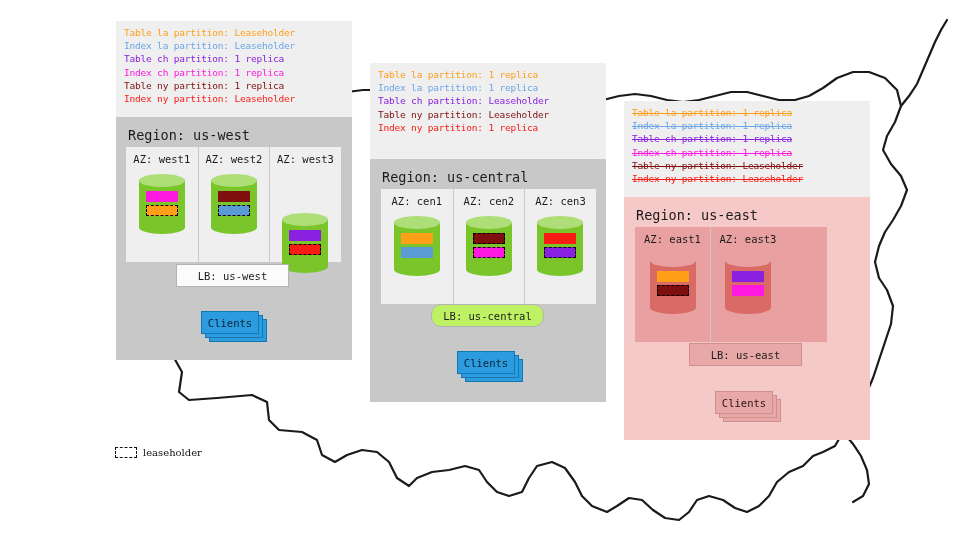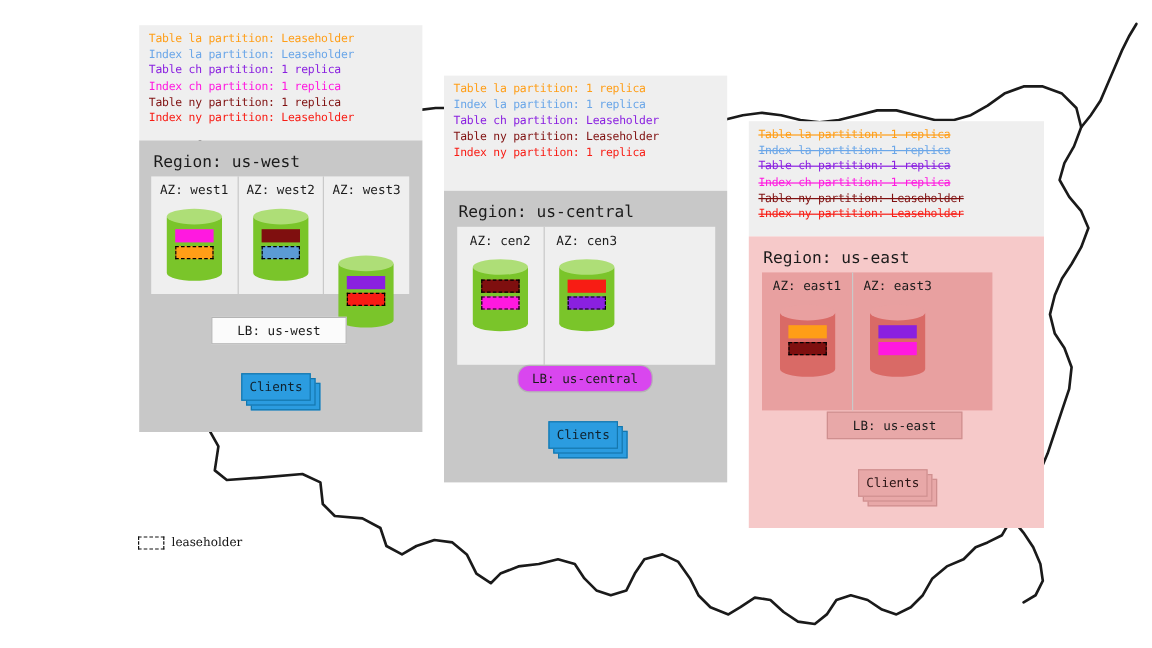--- a/index.html
+++ b/index.html
@@ -102,21 +102,21 @@
       <div class="infoline" style="color: rgb(106, 166, 232);">Index la partition: Leaseholder</div>
       <div class="infoline" style="color: rgb(138, 32, 224);">Table ch partition: 1 replica</div>
       <div class="infoline" style="color: rgb(255, 25, 224);">Index ch partition: 1 replica</div>
       <div class="infoline" style="color: rgb(127, 15, 15);">Table ny partition: 1 replica</div>
       <div class="infoline" style="color: rgb(248, 28, 20);">Index ny partition: Leaseholder</div>
     </div>
 
   <div class="region" style="left:99px;top:117px;width:236px;height:243px;background:#c8c8c8;">
     <div class="region-title">Region: us-west</div>
   </div>
-  <div class="az-strip" style="left:109px;top:147px;width:215px;height:98px;background:#efefef;" id="az-us-west">
+  <div class="az-strip" style="left:109px;top:147px;width:215px;height:115px;background:#efefef;" id="az-us-west">
       <div class="az" style="width: 71.6px;">
         <div class="az-label">AZ: west1</div>
         <div class="node" style="width: 46px; height: 60px;">
           <div class="cyl-body" style="top: 6.5px; width: 46px; height: 53.5px; background: rgb(122, 197, 42);"></div>
           <div class="cyl-top" style="width: 46px; height: 13px; background: rgb(174, 222, 119);"></div>
           <div class="stripes" style="top: 17px;">
             <div class="stripe" style="width: 32px; height: 11px; background: rgb(255, 25, 224);"></div>
             <div class="stripe lease" style="width: 32px; height: 11px; background: rgb(255, 158, 23);"></div>
           </div>
         </div>
@@ -159,20 +159,31 @@
       <div class="infoline" style="color: rgb(138, 32, 224);">Table ch partition: Leaseholder</div>
       <div class="infoline" style="color: rgb(127, 15, 15);">Table ny partition: Leaseholder</div>
       <div class="infoline" style="color: rgb(248, 28, 20);">Index ny partition: 1 replica</div>
     </div>
 
   <div class="region" style="left:353px;top:159px;width:236px;height:243px;background:#c8c8c8;">
     <div class="region-title">Region: us-central</div>
   </div>
   <div class="az-strip" style="left:364px;top:189px;width:215px;height:115px;background:#efefef;" id="az-us-central">
       <div class="az" style="width: 71.6px;">
+        <div class="az-label">AZ: cen1</div>
+        <div class="node" style="width: 46px; height: 60px;">
+          <div class="cyl-body" style="top: 6.5px; width: 46px; height: 53.5px; background: rgb(122, 197, 42);"></div>
+          <div class="cyl-top" style="width: 46px; height: 13px; background: rgb(174, 222, 119);"></div>
+          <div class="stripes" style="top: 17px;">
+            <div class="stripe" style="width: 32px; height: 11px; background: rgb(255, 158, 23);"></div>
+            <div class="stripe" style="width: 32px; height: 11px; background: rgb(91, 155, 213);"></div>
+          </div>
+        </div>
+      </div>
+      <div class="az" style="width: 71.6px;">
         <div class="az-label">AZ: cen2</div>
         <div class="node" style="width: 46px; height: 60px;">
           <div class="cyl-body" style="top: 6.5px; width: 46px; height: 53.5px; background: rgb(122, 197, 42);"></div>
           <div class="cyl-top" style="width: 46px; height: 13px; background: rgb(174, 222, 119);"></div>
           <div class="stripes" style="top: 17px;">
             <div class="stripe lease" style="width: 32px; height: 11px; background: rgb(127, 15, 15);"></div>
             <div class="stripe lease" style="width: 32px; height: 11px; background: rgb(255, 25, 224);"></div>
           </div>
         </div>
       </div>
@@ -182,21 +193,21 @@
           <div class="cyl-body" style="top: 6.5px; width: 46px; height: 53.5px; background: rgb(122, 197, 42);"></div>
           <div class="cyl-top" style="width: 46px; height: 13px; background: rgb(174, 222, 119);"></div>
           <div class="stripes" style="top: 17px;">
             <div class="stripe" style="width: 32px; height: 11px; background: rgb(248, 28, 20);"></div>
             <div class="stripe lease" style="width: 32px; height: 11px; background: rgb(138, 32, 224);"></div>
           </div>
         </div>
       </div>
     </div>
 
-  <div class="lb" style="left:414px;top:304px;width:113px;height:23px;background:#d946ef;border-radius:10px;">LB: us-central</div>
+  <div class="lb" style="left:414px;top:304px;width:113px;height:23px;background:#bef264;border-radius:10px;">LB: us-central</div>
 
   <div class="clients-wrap" style="left:440px;top:351px;width:70px;height:34px;">
     <div class="card" style="left:8px;top:8px;width:58px;height:23px;background:#2b9ce0;border:1px solid #1477ad;"></div>
     <div class="card" style="left:4px;top:4px;width:58px;height:23px;background:#2b9ce0;border:1px solid #1477ad;"></div>
     <div class="card top" style="left:0px;top:0px;width:58px;height:23px;background:#2b9ce0;border:1px solid #1477ad;color:#10222e;">Clients</div>
   </div>
 
   <div class="infobox" style="left:607px;top:101px;width:246px;height:96px;" id="info-us-east">
       <div class="infoline struck" style="color: rgb(255, 158, 23); text-decoration-color: rgb(255, 158, 23);">Table la partition: 1 replica</div>
       <div class="infoline struck" style="color: rgb(106, 166, 232); text-decoration-color: rgb(106, 166, 232);">Index la partition: 1 replica</div>

